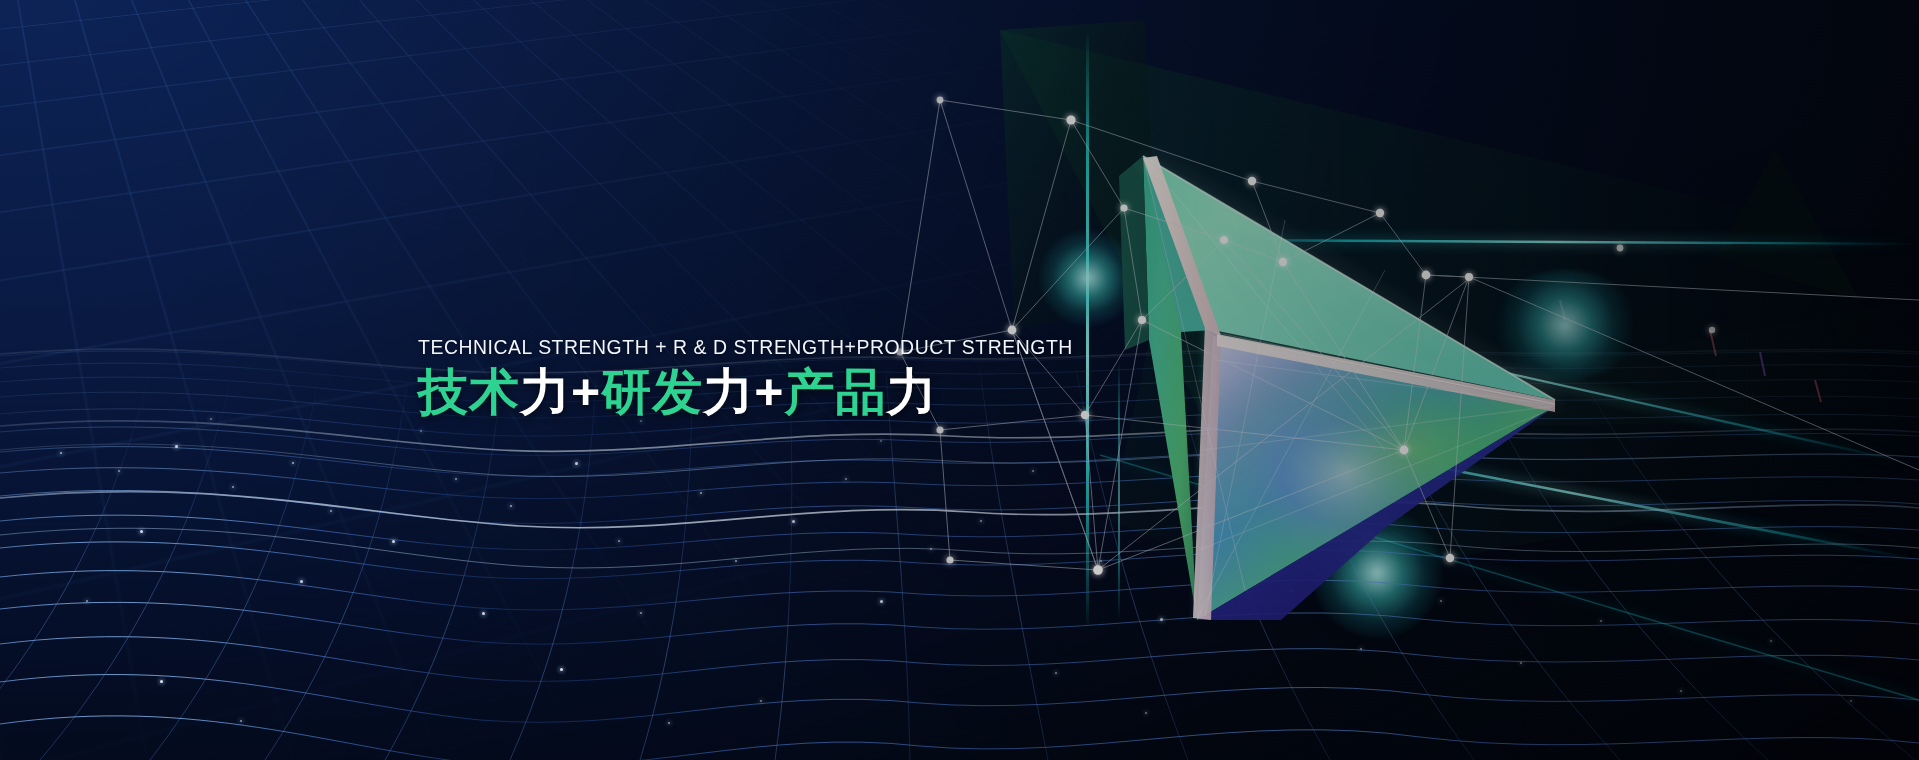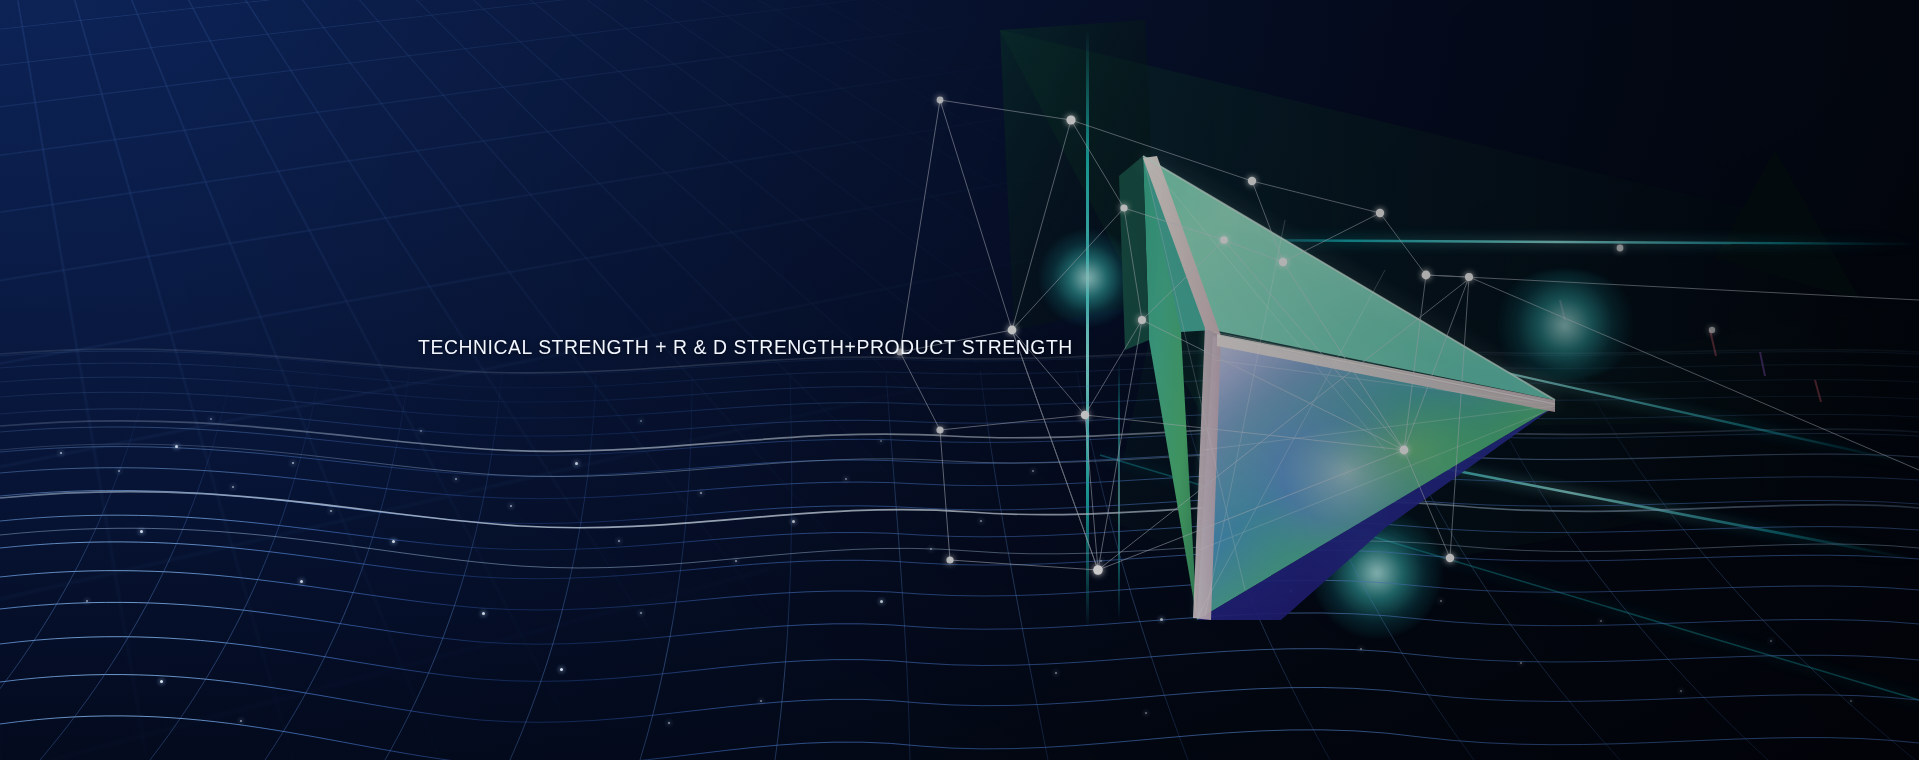--- a/index.html
+++ b/index.html
@@ -494,15 +494,18 @@
         <circle cx="1712" cy="330" r="3.2" opacity=".6"></circle>
       </g>
     </svg>
   </div>
 
   <div class="bg-vignette" style="mix-blend-mode:multiply;opacity:.35;"></div>
 
   <div class="copy">
     <p class="eyebrow">TECHNICAL STRENGTH + R &amp; D STRENGTH+PRODUCT STRENGTH</p>
 
+    <h1 class="headline">
+      <span class="g">技术</span><span class="w">力</span><span class="w">+</span><span class="g">研发</span><span class="w">力</span><span class="w">+</span><span class="g">产品</span><span class="w">力</span>
+    </h1>
   </div>
 
 </div>
 
 </body></html>

